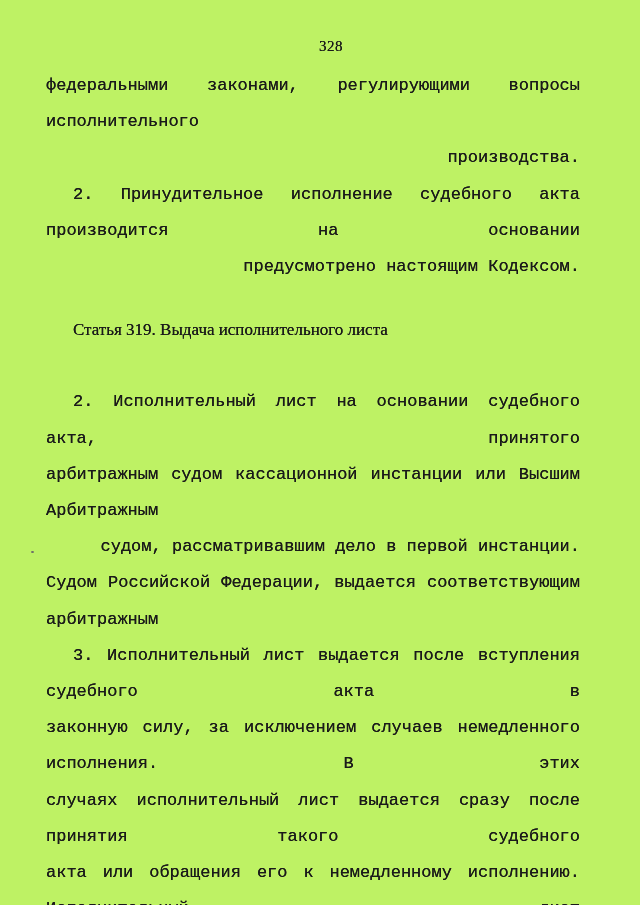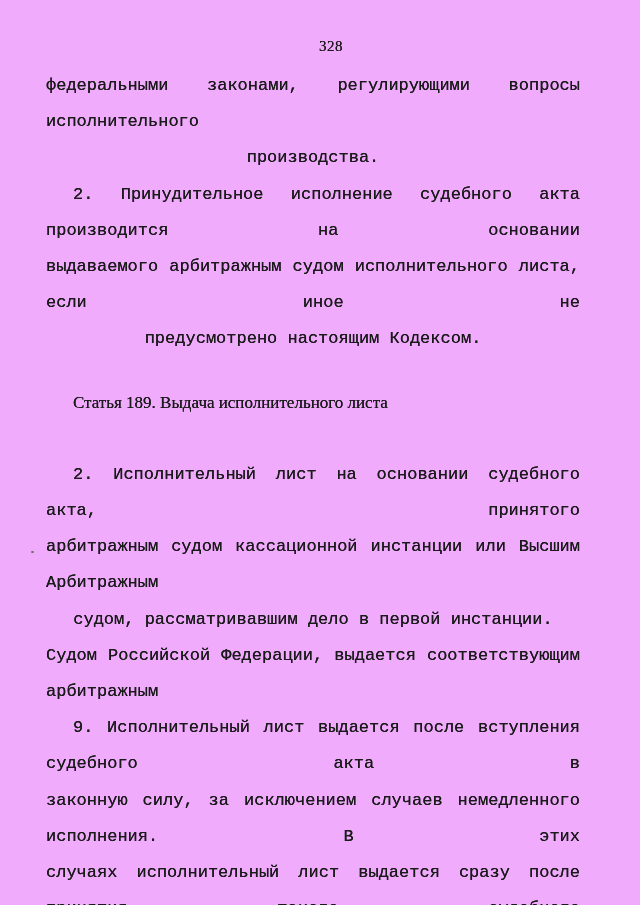--- a/index.html
+++ b/index.html
@@ -8,21 +8,21 @@
     background: #ffffff;
   }
   body {
     font-family: "Liberation Serif", "DejaVu Serif", serif;
     color: #1a1a1a;
   }
   .page {
     position: relative;
     width: 640px;
     height: 905px;
-    background: #f0abfc;
+    background: #bef264;
     overflow: hidden;
     padding-top: 36px;
   }
   .page-number {
     height: 20px;
     line-height: 20px;
     text-align: center;
     font-size: 15px;
     letter-spacing: 0.5px;
     text-shadow: 0 0 0.5px currentColor;
@@ -30,21 +30,21 @@
     margin-bottom: 12px;
   }
   .text-body {
     margin-left: 46px;
     width: 534px;
     font-size: 17px;
     line-height: 36.2px;
     text-shadow: 0 0 0.4px currentColor;
   }
   .para { text-align: left; font-family: Liberation Mono, monospace; }
-  .line { text-align: center; }
+  .line { text-align: right; }
   .line.justify {
     text-align: justify;
     text-align-last: justify;
   }
   .line.indent { text-indent: 27px; }
   .heading {
     margin-top: 27px;
     margin-bottom: 36px;
     padding-left: 27px;
     white-space: nowrap;
@@ -66,32 +66,31 @@
 <div class="page">
   <div class="page-number">328</div>
 
   <div class="text-body">
       <div class="para">
         <div class="line justify">федеральными законами, регулирующими вопросы исполнительного</div>
         <div class="line">производства.</div>
       </div>
       <div class="para">
         <div class="line justify indent">2. Принудительное исполнение судебного акта производится на основании</div>
-        <div class="line justify">выдаваемого арбитражным судом исполнительного листа, если иное не</div>
         <div class="line">предусмотрено настоящим Кодексом.</div>
       </div>
-      <div class="heading"><span class="">Статья 189. </span><span class="bold">Выдача исполнительного листа</span></div>
+      <div class="heading"><span class="">Статья 319. </span><span class="bold">Выдача исполнительного листа</span></div>
       <div class="para">
         <div class="line justify indent">2. Исполнительный лист на основании судебного акта, принятого</div>
         <div class="line justify">арбитражным судом кассационной инстанции или Высшим Арбитражным</div>
         <div class="line">судом, рассматривавшим дело в первой инстанции.</div>
         <div class="line justify">Судом Российской Федерации, выдается соответствующим арбитражным</div>
       </div>
       <div class="para">
-        <div class="line justify indent">9. Исполнительный лист выдается  после вступления судебного акта в</div>
+        <div class="line justify indent">3. Исполнительный лист выдается  после вступления судебного акта в</div>
         <div class="line justify">законную силу, за исключением случаев немедленного исполнения. В этих</div>
         <div class="line justify">случаях исполнительный лист выдается сразу после принятия такого судебного</div>
         <div class="line justify">акта или обращения его к немедленному исполнению. Исполнительный лист</div>
       </div>
     </div>
 
   <div class="artifact-dot"></div>
 </div>
 
 </body></html>

